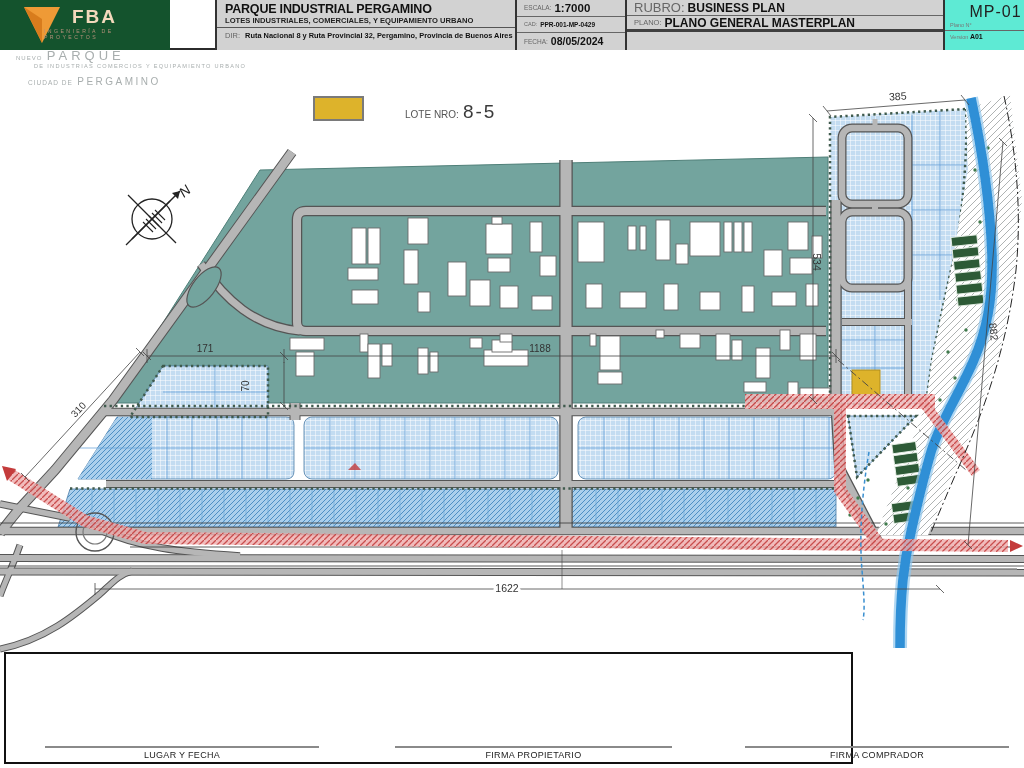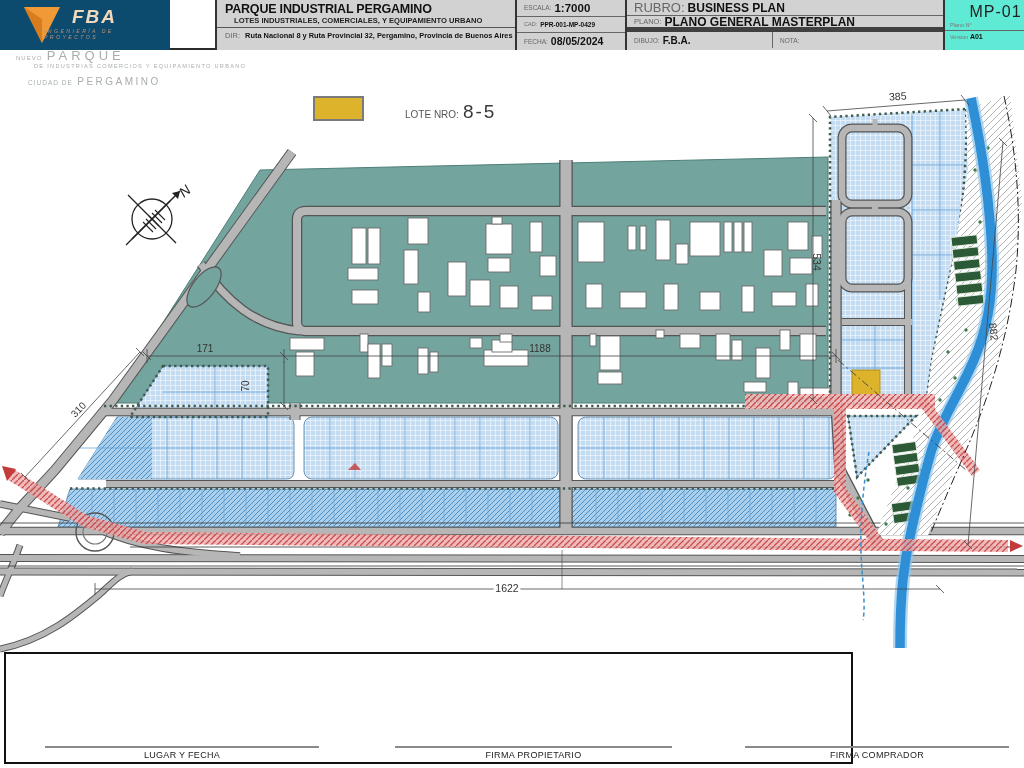--- a/index.html
+++ b/index.html
@@ -4,35 +4,35 @@
 <style>
   html,body{margin:0;padding:0;background:#888;}
   .page{position:relative;width:1024px;height:768px;background:#ffffff;overflow:hidden;
         font-family:"Liberation Sans",sans-serif;}
   svg text{font-family:"Liberation Sans",sans-serif;}
 
   
   .hdr{position:absolute;top:0;left:0;width:1024px;height:50px;background:#fff;
        border-bottom:2px solid #2b2b2b;box-sizing:border-box;z-index:5;}
   .cell{position:absolute;top:0;height:50px;background:#d2d2d2;border-left:2px solid #333;box-sizing:border-box;}
-  .logo-cell{left:0;width:170px;background:#0c4a6e;border-left:none;font-style:italic;}
+  .logo-cell{left:0;width:170px;background:#14532d;border-left:none;}
   .c1{left:215px;width:300px;}
   .c2{left:515px;width:110px;}
   .c3{left:625px;width:318px;}
   .c4{left:943px;width:103px;background:#5eead4;}
   .ttl{padding:2px 0 0 8px;font-size:12.5px;font-weight:bold;color:#111;letter-spacing:-.2px;white-space:nowrap;}
-  .sub{padding:0 12px 0 8px;font-size:7.6px;font-weight:bold;color:#222;white-space:nowrap;margin-left:9px;}
+  .sub{padding:0 12px 0 8px;font-size:7.6px;font-weight:bold;color:#222;white-space:nowrap;}
   .dirrow{border-top:1px solid #555;margin-top:2px;padding:3px 0 0 8px;font-size:7.4px;white-space:nowrap;}
   .lab{color:#666;font-size:6.5px;margin-right:3px;}
   .val{color:#111;font-weight:bold;}
   .r{box-sizing:border-box;padding-left:7px;display:flex;align-items:center;white-space:nowrap;}
   .c2 .r{height:16.6px;border-bottom:1px solid #666;}
   .c2 .r:last-child{border-bottom:none;}
   .c3 .r1{height:16px;border-bottom:1px solid #666;}
-  .c3 .r2{height:16px;border-bottom:5px solid #404040;}
+  .c3 .r2{height:16px;border-bottom:3px solid #404040;}
   .c3 .r3{height:16px;}
   .c3 .half{display:inline-flex;align-items:center;height:16px;}
   .sheetnum{text-align:center;font-size:16px;letter-spacing:1px;color:#222;padding-top:3px;}
   .planon{font-size:5.5px;color:#777;padding-left:5px;margin-top:1px;}
   .verrow{border-top:1px solid #666;margin-top:2px;padding:2px 0 0 5px;font-size:5.5px;color:#777;}
   .logo-tri{position:absolute;left:22px;top:5px;}
   .fba-ghost{position:absolute;left:72px;top:6px;font-size:19px;font-weight:bold;color:#f3d9bc;letter-spacing:2px;}
   .fba-tag{position:absolute;left:44px;top:28px;font-size:5.2px;letter-spacing:2.4px;color:#b5917a;}
 
   
@@ -475,29 +475,20 @@
 
   <div class="cell c3">
     <div class="r r1">
           <span class="lab" style="font-size:13px">RUBRO:</span>
       <span class="val" style="font-size:12px">BUSINESS PLAN</span>
         </div>
     <div class="r r2">
           <span class="lab" style="font-size:7.5px">PLANO:</span>
       <span class="val" style="font-size:12px">PLANO GENERAL MASTERPLAN</span>
         </div>
-    <div class="r r3">
-      <span class="half" style="width:138px">
-        <span class="lab">DIBUJO:</span>
-        <span class="val" style="font-size:10px">F.B.A.</span>
-      </span>
-      <span class="half" style="border-left:1px solid #666;padding-left:7px;">
-        <span class="lab">NOTA:</span>
-      </span>
-    </div>
   </div>
 
   <div class="cell c4">
     <div class="sheetnum">MP-01</div>
     <div class="planon">Plano N°</div>
     <div class="verrow">
       <span>Version</span>
       <span style="color:#111;font-weight:bold;font-size:7px;">A01</span>
     </div>
   </div>

